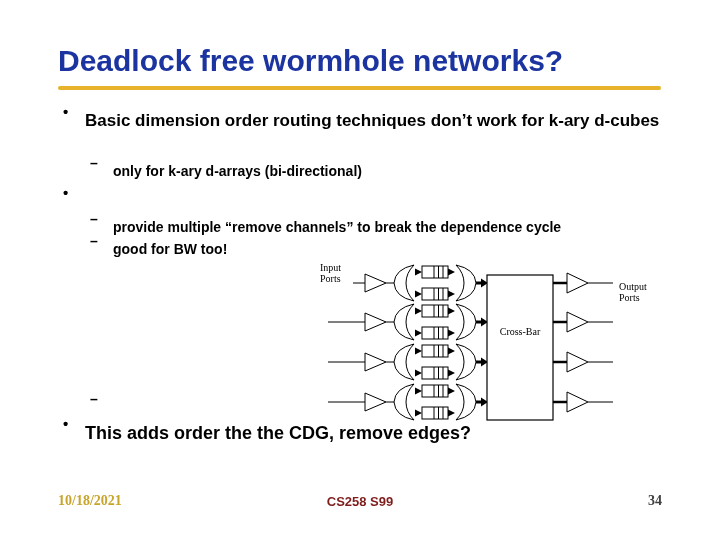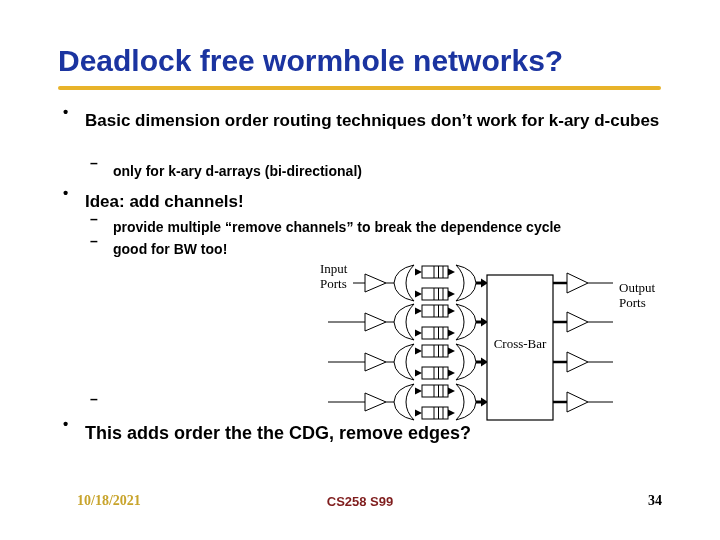--- a/index.html
+++ b/index.html
@@ -18,37 +18,37 @@
   .line{position:absolute;display:flex;align-items:flex-start;color:#000;}
   .l1{left:63px;font-size:17px;font-weight:bold;line-height:1.18;}
   .l1 .mk{width:22px;flex:0 0 22px;font-size:15px;}
   .l2{left:90px;font-size:14px;font-weight:bold;line-height:1.15;}
   .l2 .mk{width:23px;flex:0 0 23px;}
   .l1.big{font-size:18px;}
   .txt{display:block;margin-top:8px;}
   .diagram{position:absolute;left:315px;top:258px;width:345px;height:166px;}
   .diagram svg{position:absolute;left:0;top:0;}
   .dlabel{
-    position:absolute;font-family:"Liberation Serif",serif;font-size:13px;
+    position:absolute;font-family:"Liberation Serif",serif;font-size:10px;
     line-height:1.12;color:#000;white-space:pre-line;
   }
   .lbl-in{left:5px;top:4px;}
   .lbl-out{left:304px;top:23px;}
-  .lbl-xbar{left:172px;top:79px;width:66px;text-align:center;white-space:nowrap;}
+  .lbl-xbar{left:172px;top:68px;width:66px;text-align:center;white-space:nowrap;}
   .footer-date{
     position:absolute;left:58px;top:493px;
-    font-family:"Liberation Serif",serif;font-weight:bold;font-size:14px;color:#c8a42c;margin-left:19px;
+    font-family:"Liberation Serif",serif;font-weight:bold;font-size:14px;color:#c8a42c;
   }
   .footer-course{
     position:absolute;left:0;right:0;top:494px;text-align:center;
     font-weight:bold;font-size:13px;color:#7f1d1d;
   }
   .footer-page{
     position:absolute;right:58px;top:493px;
-    font-family:"Liberation Serif",serif;font-weight:bold;font-size:14px;color:#000000;
+    font-family:"Liberation Serif",serif;font-weight:bold;font-size:14px;color:#404040;
   }
 </style>
 </head>
 <body>
 
 <div class="slide">
 
   <h1 class="title">Deadlock free wormhole networks?</h1>
   <div class="rule"></div>
 
@@ -57,21 +57,20 @@
     <span class="txt" style="width:580px;">Basic dimension order routing techniques don’t work for k-ary d-cubes</span>
   </div>
 
   <div class="line l2" style="top:155px;width:600px;">
     <span class="mk">–</span>
     <span class="txt">only for k-ary d-arrays (bi-directional)</span>
   </div>
 
   <div class="line l1" style="top:184px;width:602px;">
     <span class="mk">•</span>
-    <span class="txt">Idea: add channels!</span>
   </div>
 
   <div class="line l2" style="top:211px;width:600px;">
     <span class="mk">–</span>
     <span class="txt">provide multiple “remove channels” to break the dependence cycle</span>
   </div>
 
   <div class="line l2" style="top:233px;width:600px;">
     <span class="mk">–</span>
     <span class="txt">good for BW too!</span>

